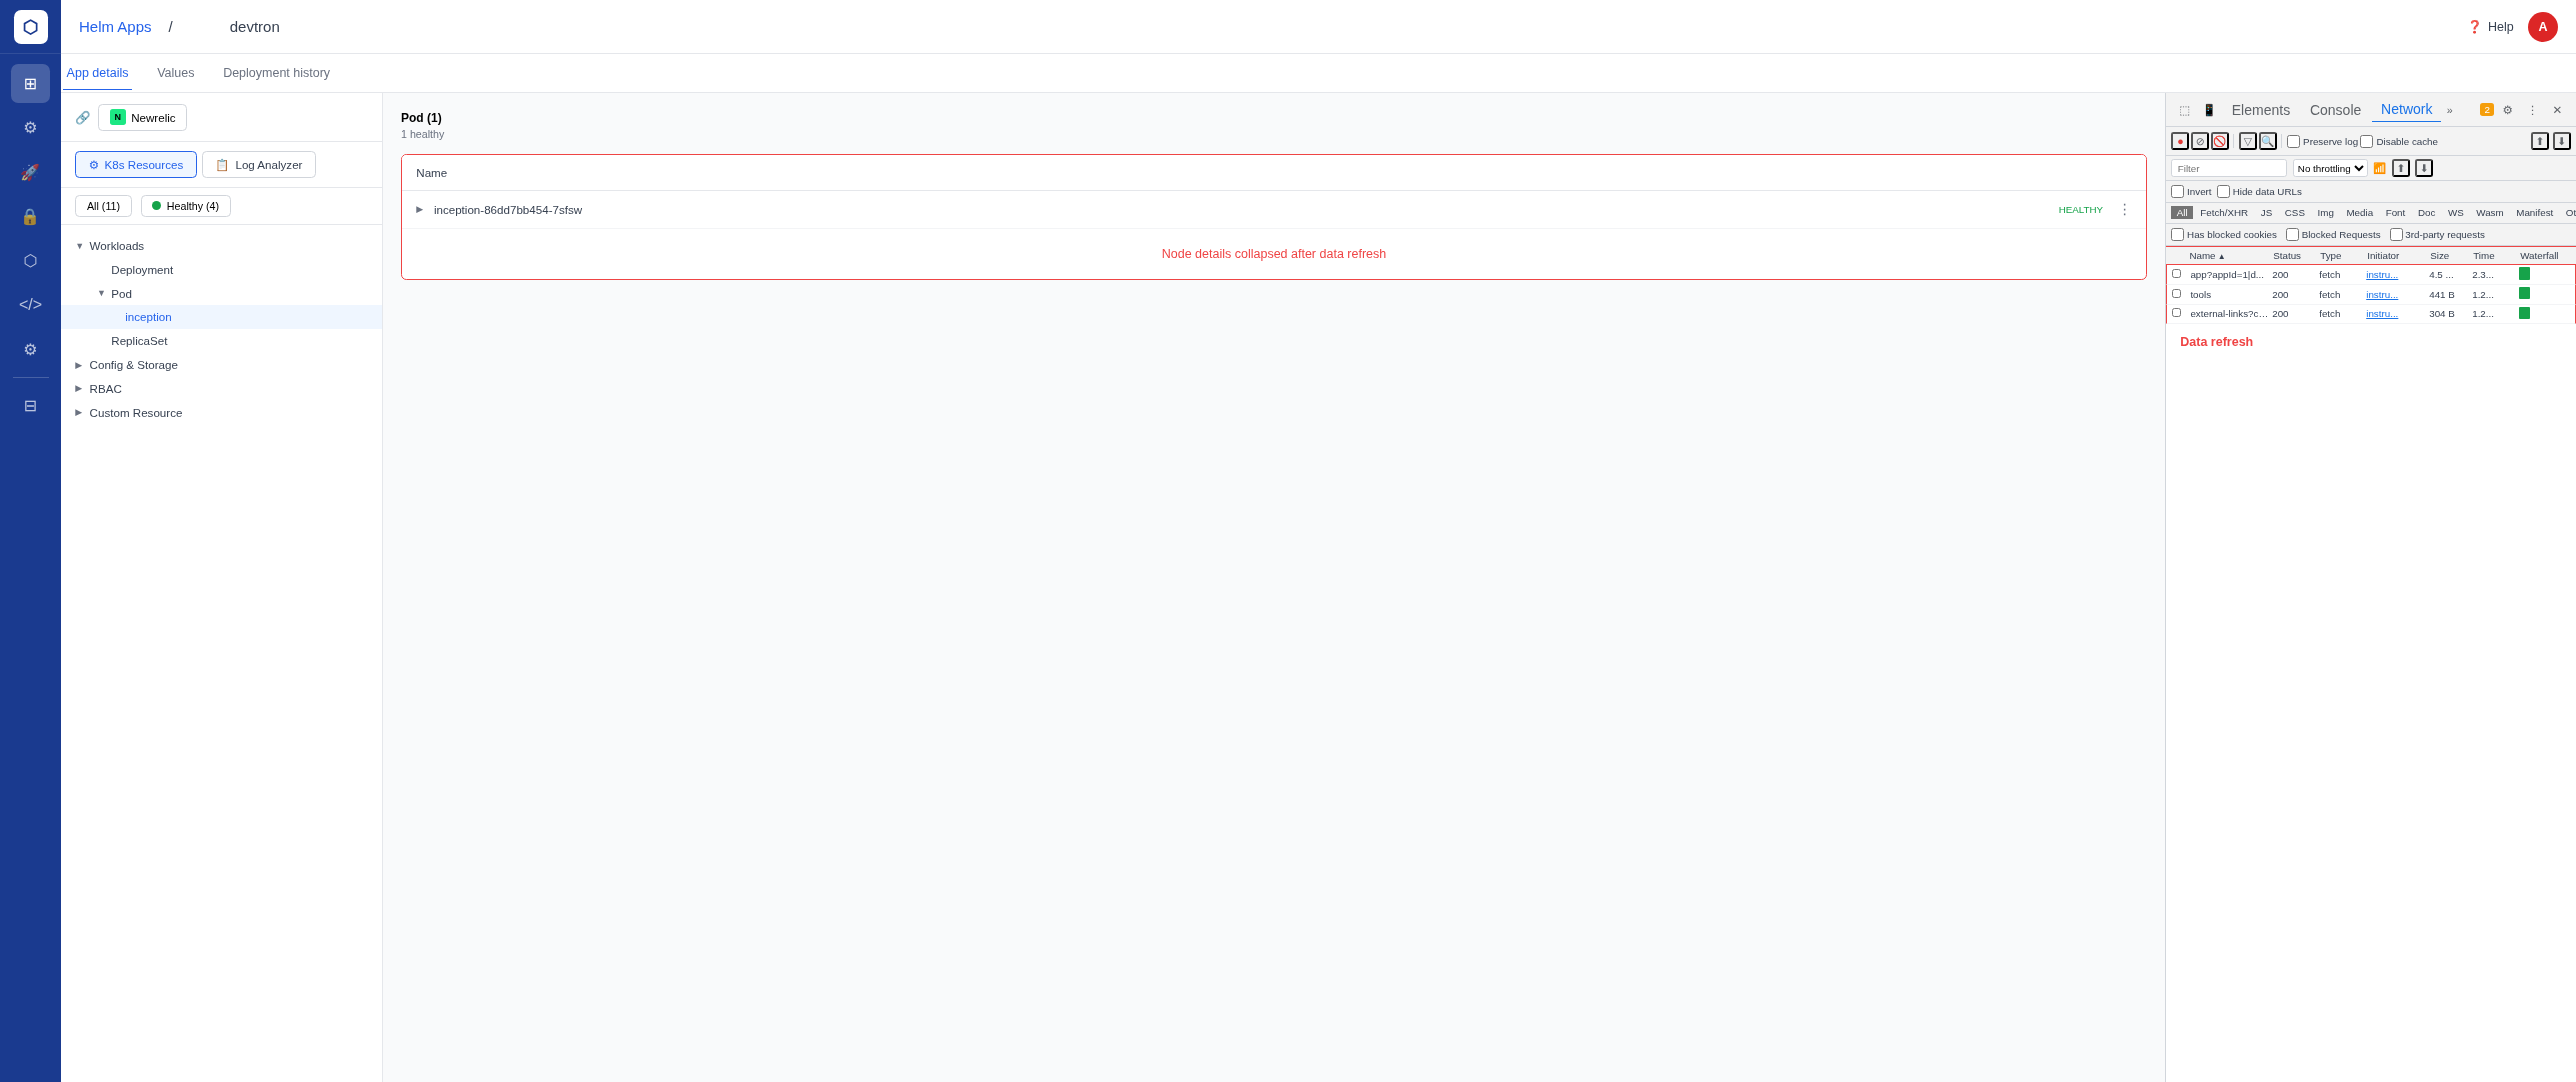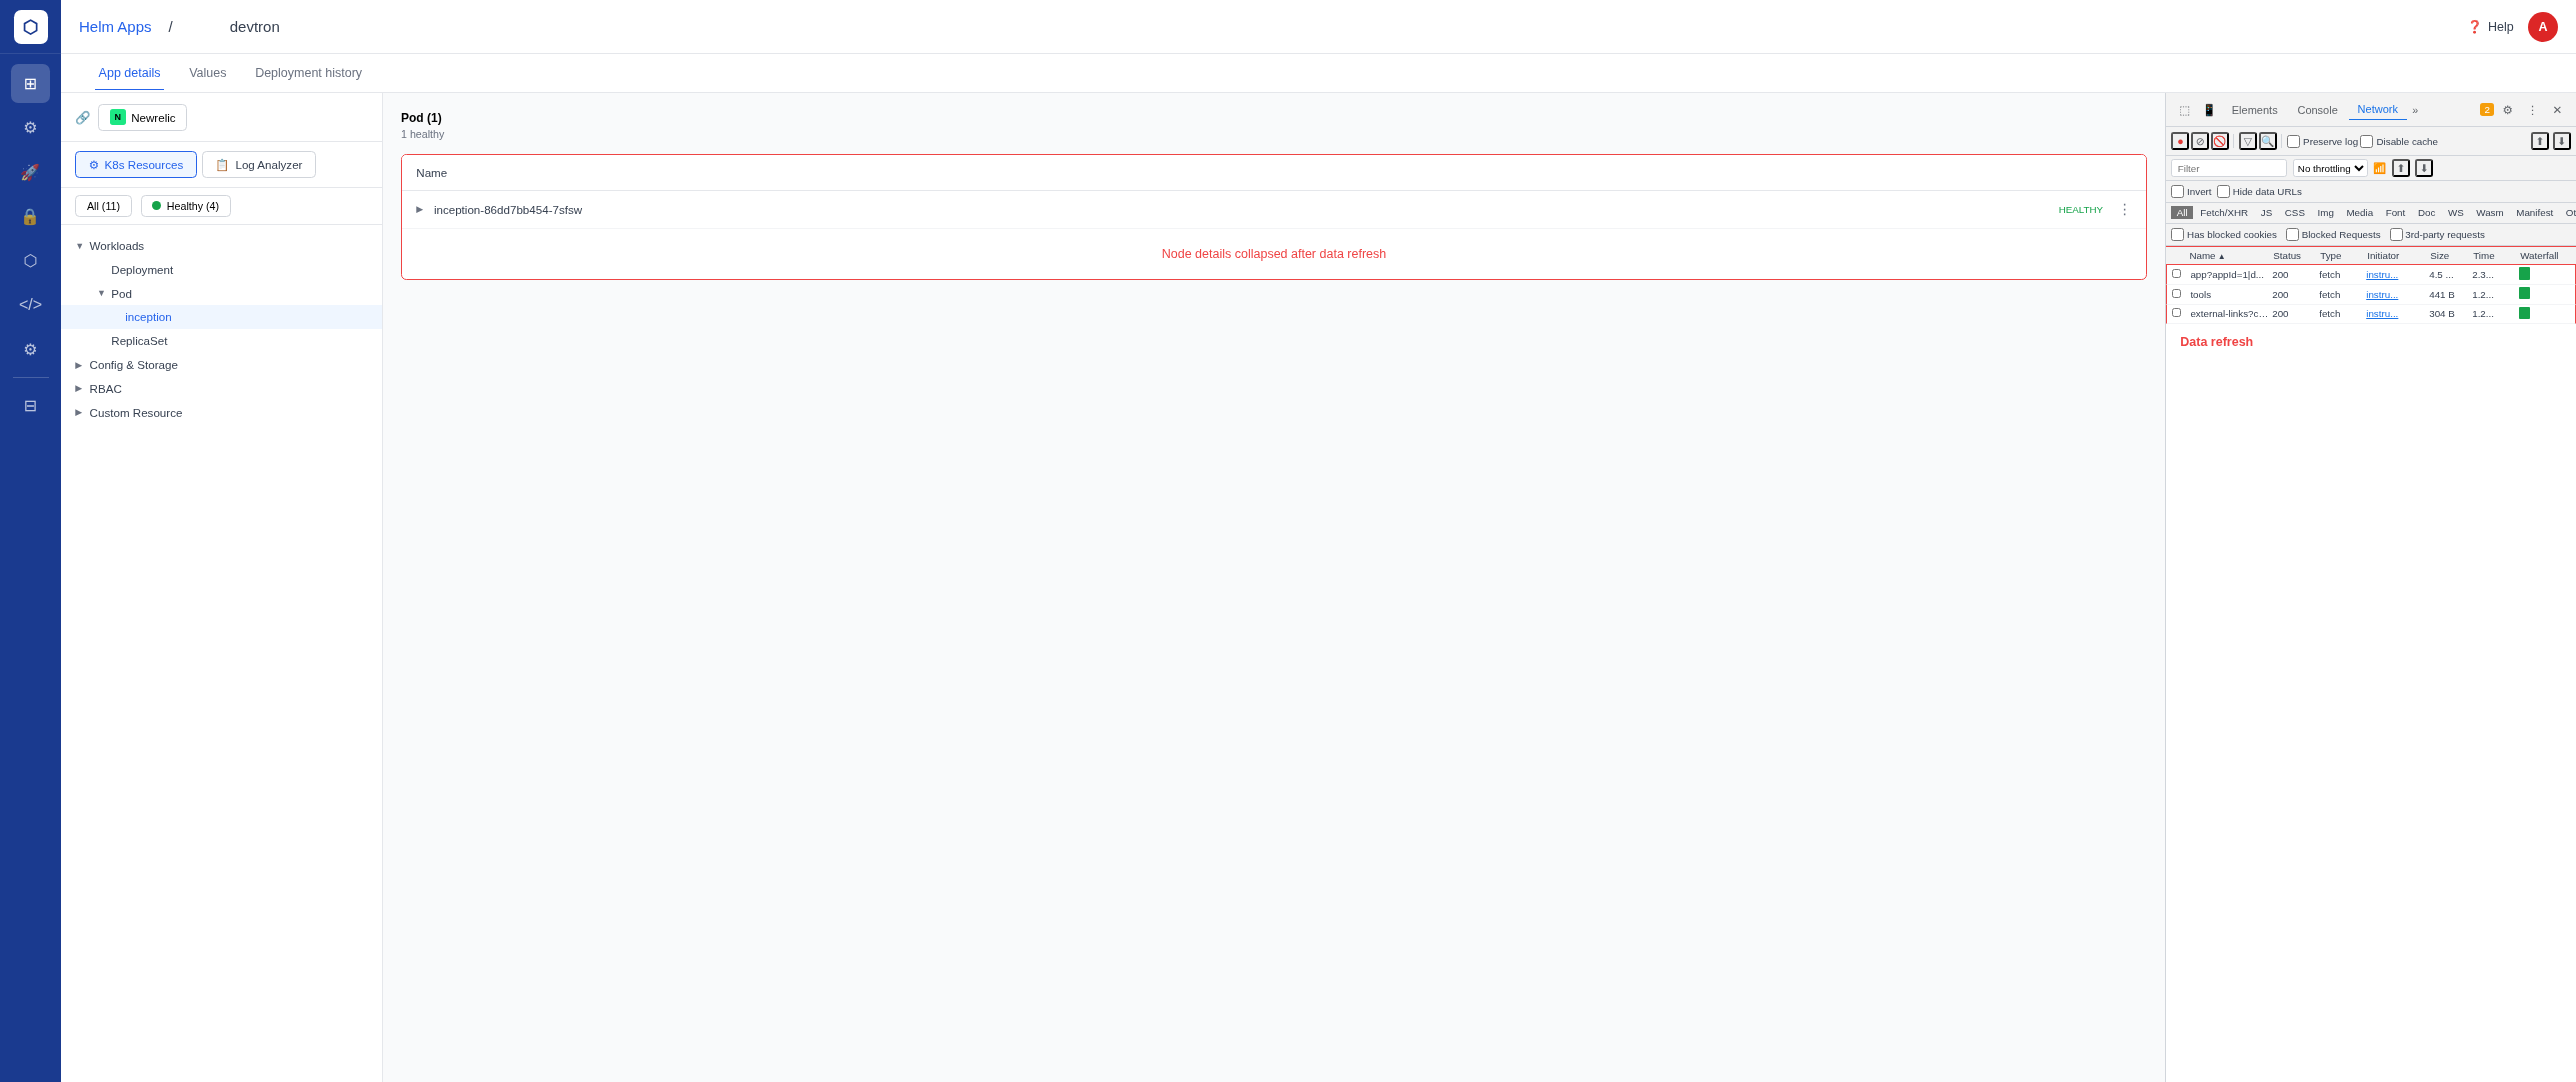--- a/index.html
+++ b/index.html
@@ -125,21 +125,21 @@
       align-items: center;
       justify-content: center;
       font-weight: bold;
       font-size: 12.5px;
     }
 
     
     .tab-nav {
       display: flex;
       align-items: center;
-      padding: 0 34px;
+      padding: 0 2px;
       border-bottom: 0.9px solid #e5e7eb;
       background: #fff;
       height: 39px;
     }
     .tab-item {
       padding: 9px 3.6px;
       margin-right: 21.5px;
       font-size: 12.5px;
       cursor: pointer;
       color: #6b7280;
@@ -397,21 +397,21 @@
       color: #5f6368;
       font-size: 11.6px;
     }
     .devtools-tabs {
       display: flex;
       align-items: center;
       gap: 1.8px;
     }
     .devtools-tab {
       padding: 3.6px 9px;
-      font-size: 11px;
+      font-size: 14px;
       color: #5f6368;
       cursor: pointer;
       border-radius: 2.7px;
     }
     .devtools-tab.active {
       color: #1a73e8;
       border-bottom: 1.8px solid #1a73e8;
       border-radius: 0;
     }
     .devtools-more {

